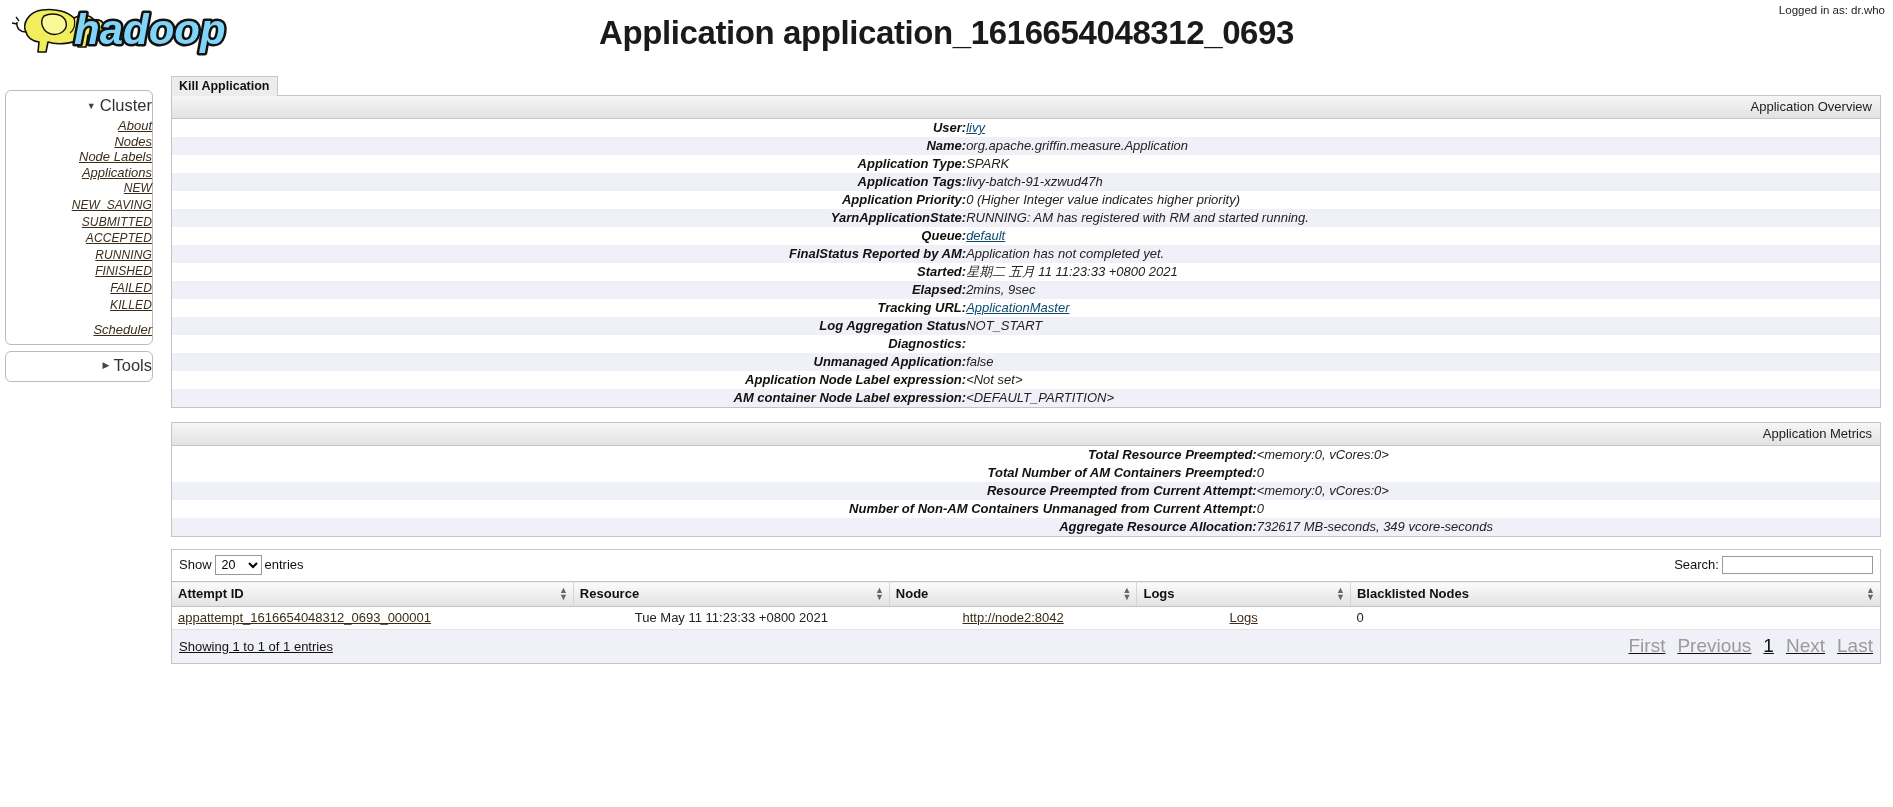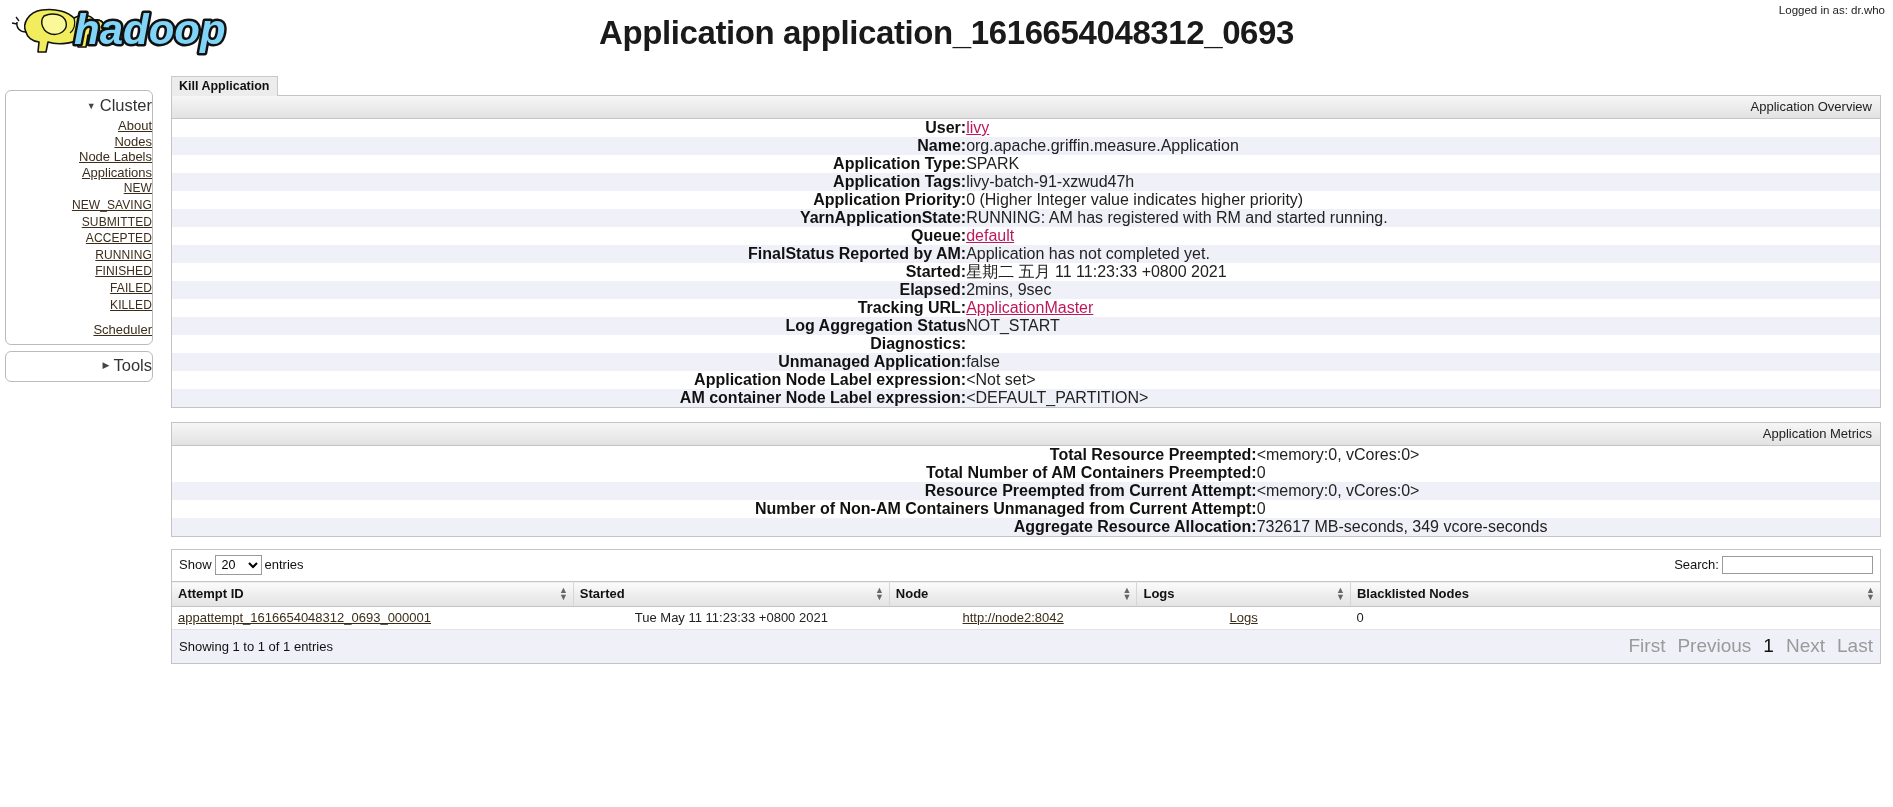--- a/index.html
+++ b/index.html
@@ -78,21 +78,21 @@
   }
   .tri {
     display: inline-block;
     font-size: 9px;
     vertical-align: middle;
     margin-right: 4px;
     color: #444;
     transform: translateY(-1px);
   }
   .nav-list { list-style: none; margin: 0; padding: 0 0 0 22px; }
-  .nav-list li { line-height: 15.6px; }
+  .nav-list li { line-height: 15.6px; font-style: italic; }
   .nav-list.sub { padding-left: 22px; }
   a.navlink {
     color: #3b2d1a;
     text-decoration: underline;
     font-size: 13px;
     cursor: pointer;
   }
   a.navlink.small { font-size: 12px; letter-spacing: 0.1px; }
   .spacer-row { height: 9px; }
 
@@ -136,41 +136,42 @@
     border: 1px solid #c4c4c4;
     border-bottom: none;
     text-align: right;
     font-size: 13px;
     color: #222;
     padding: 3px 8px 4px 0;
     font-weight: normal;
   }
   table.yarn td {
     padding: 1px 0;
-    font-size: 16px;
+    font-size: 13px;
     line-height: 16px;
     vertical-align: top;
+    font-style: italic;
   }
   table.yarn tr.odd  { background: #ffffff; }
   table.yarn tr.even { background: #f0f0f8; }
   td.lbl {
     text-align: right;
     font-weight: bold;
     padding-right: 6px;
     white-space: nowrap;
     color: #111;
   }
   td.val {
     text-align: left;
     padding-left: 2px;
     color: #222;
     word-break: break-word;
   }
   a.val-link {
-    color: #be185d;
+    color: #0c4a6e;
     text-decoration: underline;
     cursor: pointer;
   }
   .gap { height: 14px; }
 
   
   .dt-wrap {
     margin-top: 12px;
     border: 1px solid #c4c4c4;
     background: #fff;
@@ -250,20 +251,21 @@
   a.dt-link { color: #3b2d1a; text-decoration: underline; cursor: pointer; }
 
   .dt-bottom {
     display: flex;
     justify-content: space-between;
     align-items: center;
     background: #f0f0f8;
     padding: 5px 7px 6px 7px;
     font-size: 13px;
     color: #111;
+    text-decoration: underline;
   }
   .dt-info { color: #111; }
   .dt-pager { display: flex; gap: 12px; align-items: center; }
   .pg {
     color: #9a9a9a;
     cursor: default;
     font-size: 19px;
     text-align: center;
   }
   .pg.active { color: #111; cursor: pointer; }
@@ -506,21 +508,21 @@
         <thead>
           <tr>
             <th>
               <span>Attempt ID</span>
               <span class="sort-ic">
                   <span>▲</span>
                   <span>▼</span>
                 </span>
             </th>
             <th>
-              <span>Started</span>
+              <span>Resource</span>
               <span class="sort-ic">
                   <span>▲</span>
                   <span>▼</span>
                 </span>
             </th>
             <th>
               <span>Node</span>
               <span class="sort-ic">
                   <span>▲</span>
                   <span>▼</span>

